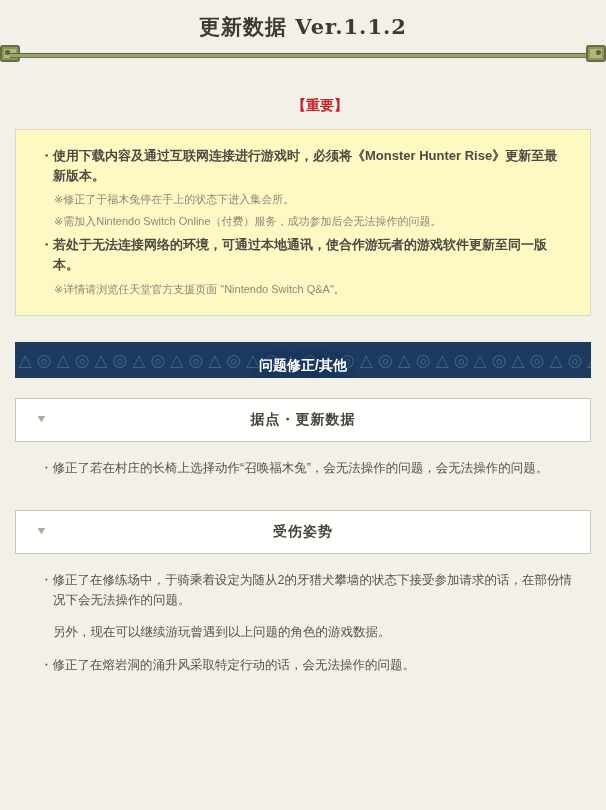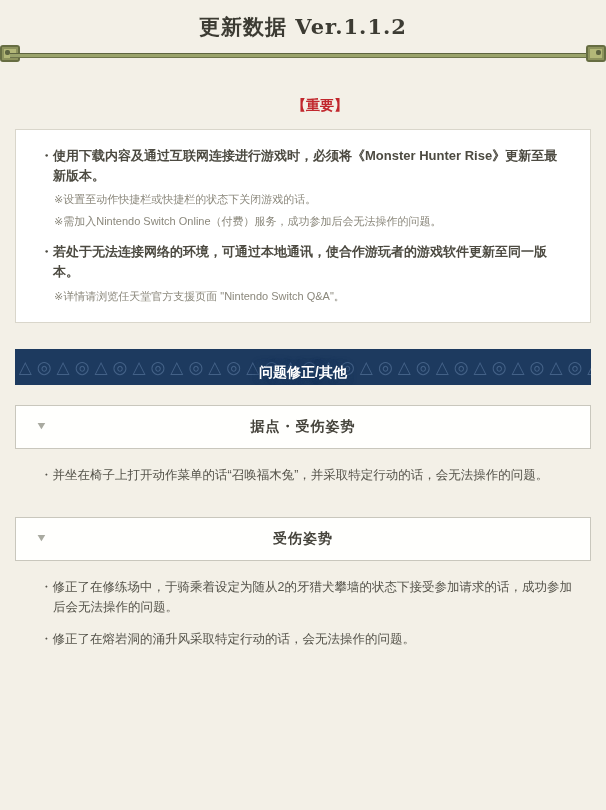--- a/index.html
+++ b/index.html
@@ -37,25 +37,25 @@
   .deco-corner.left:after{left:3px;}
   .deco-corner.right:after{right:3px;}
 
   
   .important-heading{
     margin-top:56px;
     text-align:center;font-size:14px;font-weight:bold;color:#c1272d;margin-left:34px;
   }
   .important-box{
     margin:14px 15px 0 15px;
-    background:#ffffff;border:1px solid #d9d6cb;
+    background:#fef9c3;border:1px solid #d9d6cb;
     padding:16px 24px 18px 24px;
     box-sizing:border-box;
   }
-  .imp-item{margin-top:13px;}
+  .imp-item{margin-top:6px;}
   .imp-item:first-child{margin-top:0;}
   .imp-text{
     font-size:13px;color:#4c4a41;line-height:1.55;
     padding-left:13px;text-indent:-13px;font-weight:bold;
   }
   .imp-note{
     font-size:11px;color:#8b887c;line-height:1.5;
     margin:5px 0 0 14px;
   }
 
@@ -110,64 +110,64 @@
     <span class="rule"></span>
     <span class="deco-corner right"></span>
   </div>
 
   <div class="important-heading">【重要】</div>
 
   <div class="important-box" id="important-box">
   <div class="imp-item">
     <div class="imp-text">・使用下载内容及通过互联网连接进行游戏时，必须将《Monster Hunter Rise》更新至最新版本。</div>
 
-  <div class="imp-note">※设置至动作快捷栏或快捷栏的状态下关闭游戏的话。</div>
+  <div class="imp-note">※修正了于福木兔停在手上的状态下进入集会所。</div>
 
   <div class="imp-note">※需加入Nintendo Switch Online（付费）服务，成功参加后会无法操作的问题。</div>
 </div>
 
   <div class="imp-item">
     <div class="imp-text">・若处于无法连接网络的环境，可通过本地通讯，使合作游玩者的游戏软件更新至同一版本。</div>
 
   <div class="imp-note">※详情请浏览任天堂官方支援页面 "Nintendo Switch Q&amp;A"。</div>
 </div>
 </div>
 
   <div class="banner">
     <div class="banner-pattern">△◎△◎△◎△◎△◎△◎△◎△◎△◎△◎△◎△◎△◎△◎△◎△◎△◎△◎△◎△◎△◎</div>
     <div class="banner-title">问题修正/其他</div>
   </div>
 
   <div id="sections-root">
   <div class="section">
     <div class="section-header sec-gap-1">
       <span class="chevron">▼</span>
-      <span class="section-title">据点・受伤姿势</span>
+      <span class="section-title">据点・更新数据</span>
     </div>
     <div class="section-body">
   <div class="fix-bullet">
-    <span>・并坐在椅子上打开动作菜单的话“召唤福木兔”，并采取特定行动的话，会无法操作的问题。</span>
+    <span>・修正了若在村庄的长椅上选择动作“召唤福木兔”，会无法操作的问题，会无法操作的问题。</span>
   </div>
 
 </div>
   </div>
 
   <div class="section">
     <div class="section-header sec-gap-2">
       <span class="chevron">▼</span>
       <span class="section-title">受伤姿势</span>
     </div>
     <div class="section-body">
 
   <div class="fix-bullet">
-    <span>・修正了在修练场中，于骑乘着设定为随从2的牙猎犬攀墙的状态下接受参加请求的话，成功参加后会无法操作的问题。</span>
+    <span>・修正了在修练场中，于骑乘着设定为随从2的牙猎犬攀墙的状态下接受参加请求的话，在部份情况下会无法操作的问题。</span>
   </div>
 
   <div class="fix-bullet">
-  </div>
+  <div class="fix-extra">另外，现在可以继续游玩曾遇到以上问题的角色的游戏数据。</div></div>
 
   <div class="fix-bullet">
     <span>・修正了在熔岩洞的涌升风采取特定行动的话，会无法操作的问题。</span>
   </div>
 
 </div>
   </div>
 
 </div>
 

